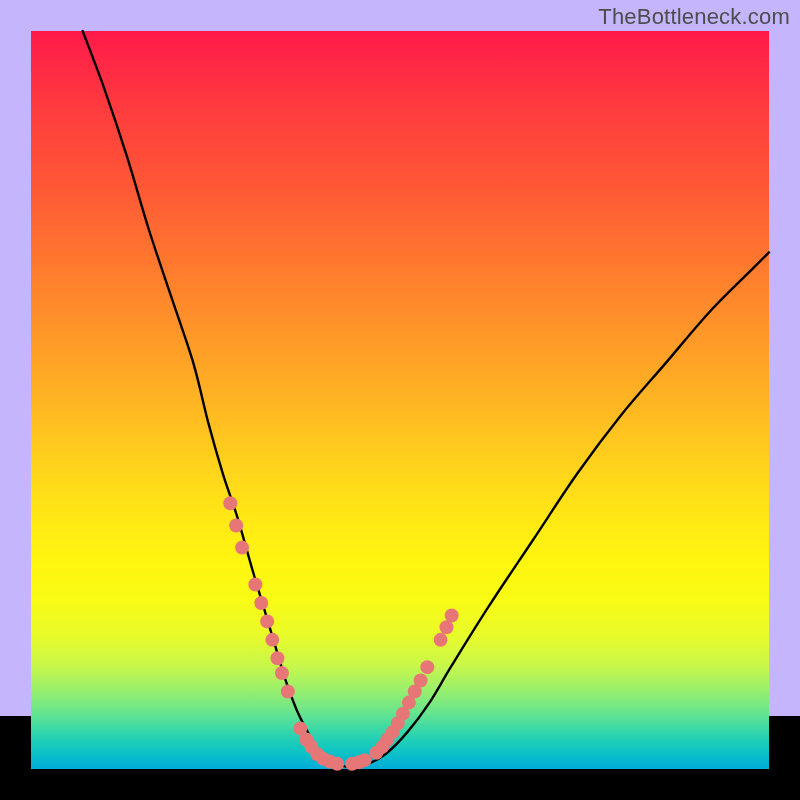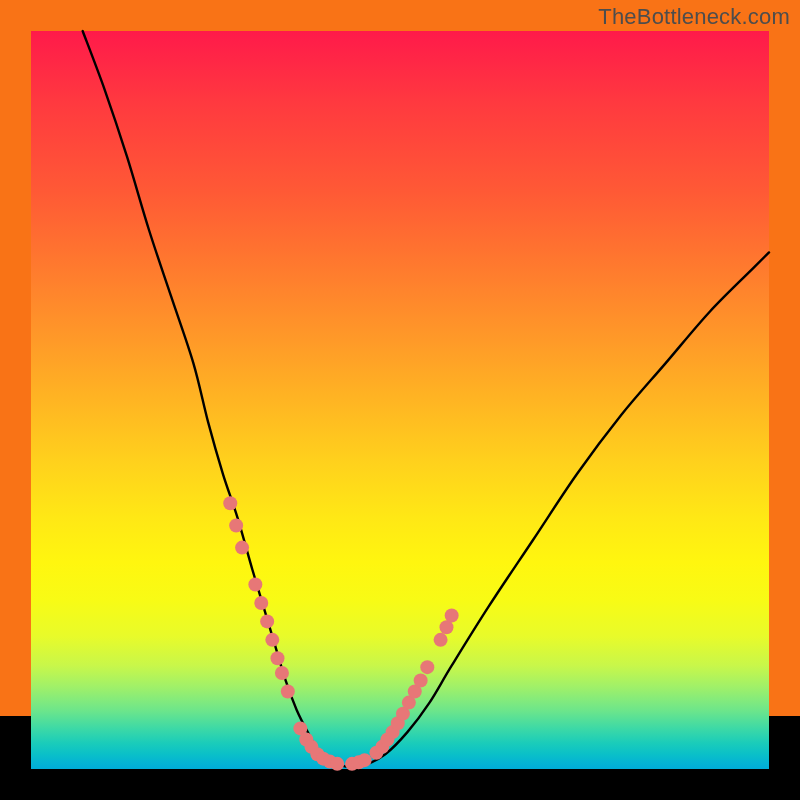--- a/index.html
+++ b/index.html
@@ -8,21 +8,21 @@
     width: 800px;
     height: 800px;
     background: #000000;
     font-family: Arial, Helvetica, sans-serif;
     overflow: hidden;
   }
   .frame {
     position: relative;
     width: 800px;
     height: 716px;
-    background: #f97316;
+    background: #c4b5fd;
   }
   .plot-area {
     position: absolute;
     left: 31px;
     top: 31px;
     width: 738px;
     height: 738px;
     
     background: linear-gradient(
       to bottom,

